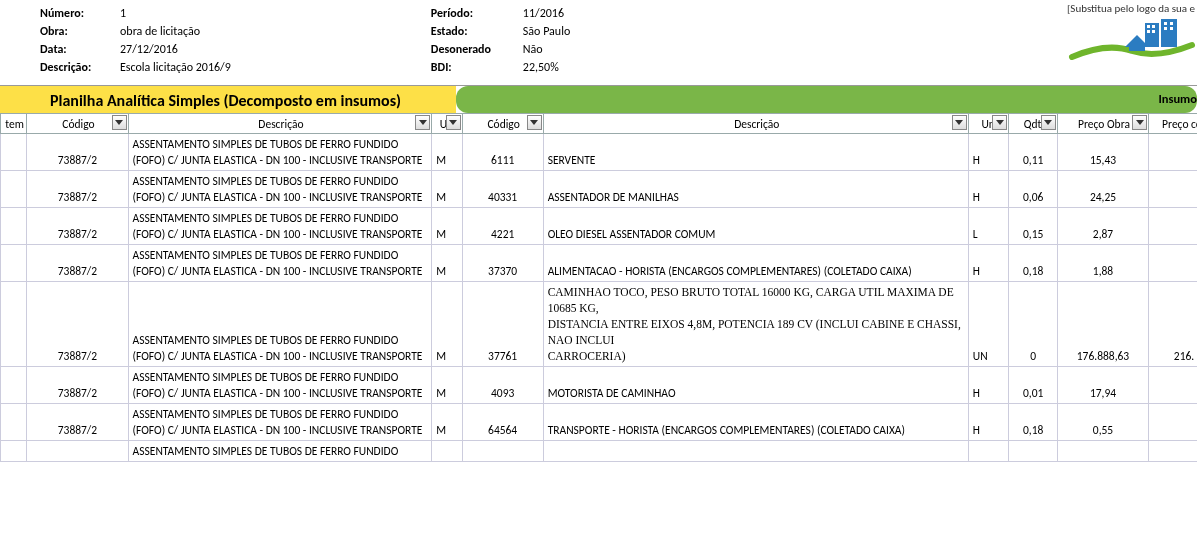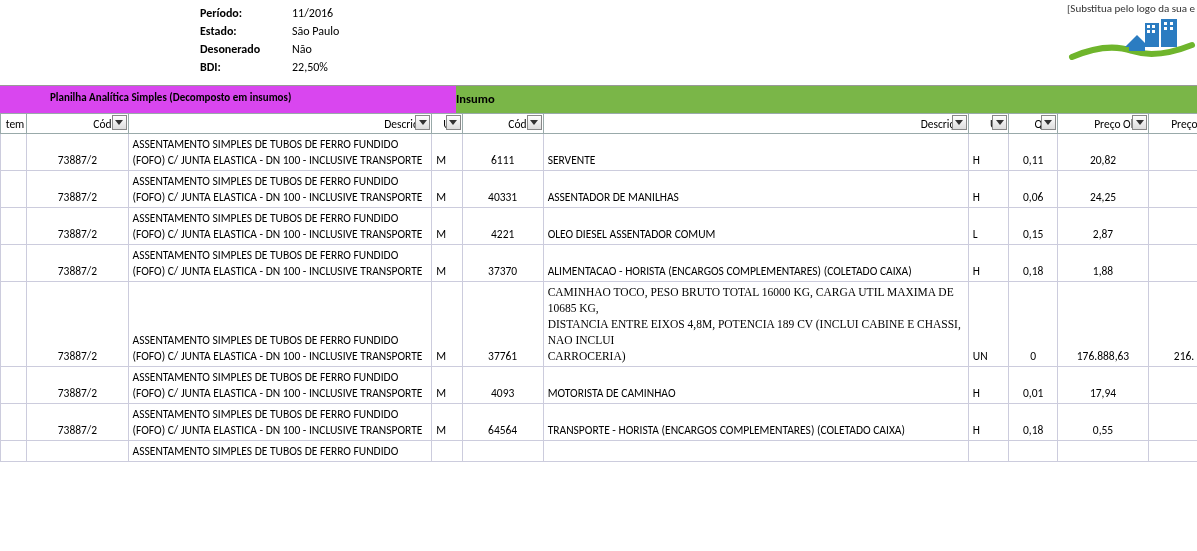--- a/index.html
+++ b/index.html
@@ -43,46 +43,47 @@
     position: relative;
   }
   .logo svg { width: 100%; height: 100%; }
 
   .sections {
     display: flex;
     height: 27px;
   }
   .sec-gray {
     width: 456px;
-    background: #d946ef;
+    background: #fde047;
     color: #000;
     font-weight: bold;
     padding: 5px 0 0 50px;
-    font-size: 11px;
+    font-size: 16px;
   }
   .sec-green {
     flex: 1;
     background: #7ab648;
     color: #000;
     font-weight: bold;
-    text-align: left;
+    text-align: right;
     padding-top: 5px;
     font-size: 12.5px;
+    border-radius: 12px;
   }
 
   table.grid {
     border-collapse: collapse;
     width: 1220px;
     table-layout: fixed;
   }
   table.grid th {
     border: 1px solid #9aa;
     font-weight: normal;
     font-size: 11.5px;
-    text-align: right;
+    text-align: center;
     padding: 2px 2px 2px 4px;
     height: 20px;
     position: relative;
     background: #fff;
     white-space: nowrap;
     overflow: hidden;
   }
   table.grid th .drop {
     position: absolute;
     right: 1px;
@@ -118,20 +119,38 @@
   col.c-desc2 { width: 420px; }
   col.c-un2 { width: 40px; }
   col.c-qdt { width: 48px; }
   col.c-preco { width: 90px; }
   col.c-precocon { width: 70px; }
 </style>
 </head>
 <body>
 
 <div class="header">
+  <div class="header-col">
+    <div class="header-row">
+      <div class="hlabel">Número:</div>
+      <div class="hval">1</div>
+    </div>
+    <div class="header-row">
+      <div class="hlabel">Obra:</div>
+      <div class="hval">obra de licitação</div>
+    </div>
+    <div class="header-row">
+      <div class="hlabel">Data:</div>
+      <div class="hval">27/12/2016</div>
+    </div>
+    <div class="header-row">
+      <div class="hlabel">Descrição:</div>
+      <div class="hval">Escola licitação 2016/9</div>
+    </div>
+  </div>
   <div class="header-col c2" style="margin-left:160px">
     <div class="header-row">
       <div class="hlabel2">Período:</div>
       <div class="hval">11/2016</div>
     </div>
     <div class="header-row">
       <div class="hlabel2">Estado:</div>
       <div class="hval">São Paulo</div>
     </div>
     <div class="header-row">
@@ -200,21 +219,21 @@
   <tbody id="tbody">
       <tr>
         <td></td>
         <td class="ta-r">73887/2</td>
         <td>ASSENTAMENTO SIMPLES DE TUBOS DE FERRO FUNDIDO (FOFO) C/ JUNTA ELASTICA - DN 100 - INCLUSIVE TRANSPORTE</td>
         <td>M</td>
         <td class="ta-r">6111</td>
         <td>SERVENTE</td>
         <td>H</td>
         <td class="ta-r">0,11</td>
-        <td class="ta-r">20,82</td>
+        <td class="ta-r">15,43</td>
         <td class="ta-r"></td>
       </tr>
       <tr>
         <td></td>
         <td class="ta-r">73887/2</td>
         <td>ASSENTAMENTO SIMPLES DE TUBOS DE FERRO FUNDIDO (FOFO) C/ JUNTA ELASTICA - DN 100 - INCLUSIVE TRANSPORTE</td>
         <td>M</td>
         <td class="ta-r">40331</td>
         <td>ASSENTADOR DE MANILHAS</td>
         <td>H</td>

